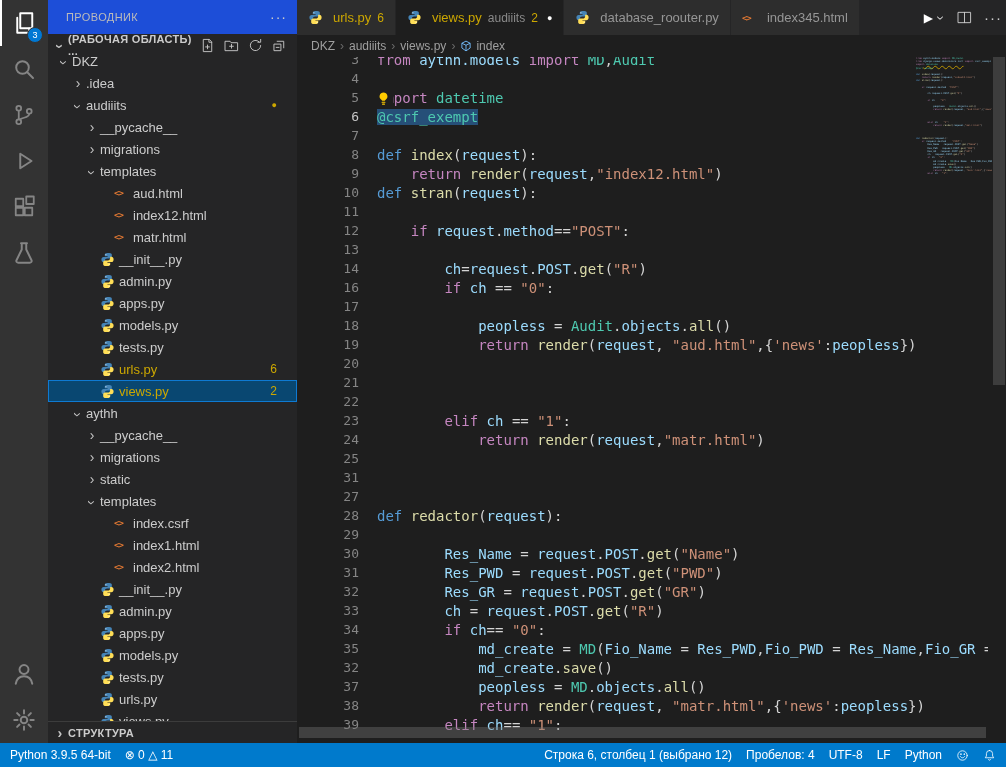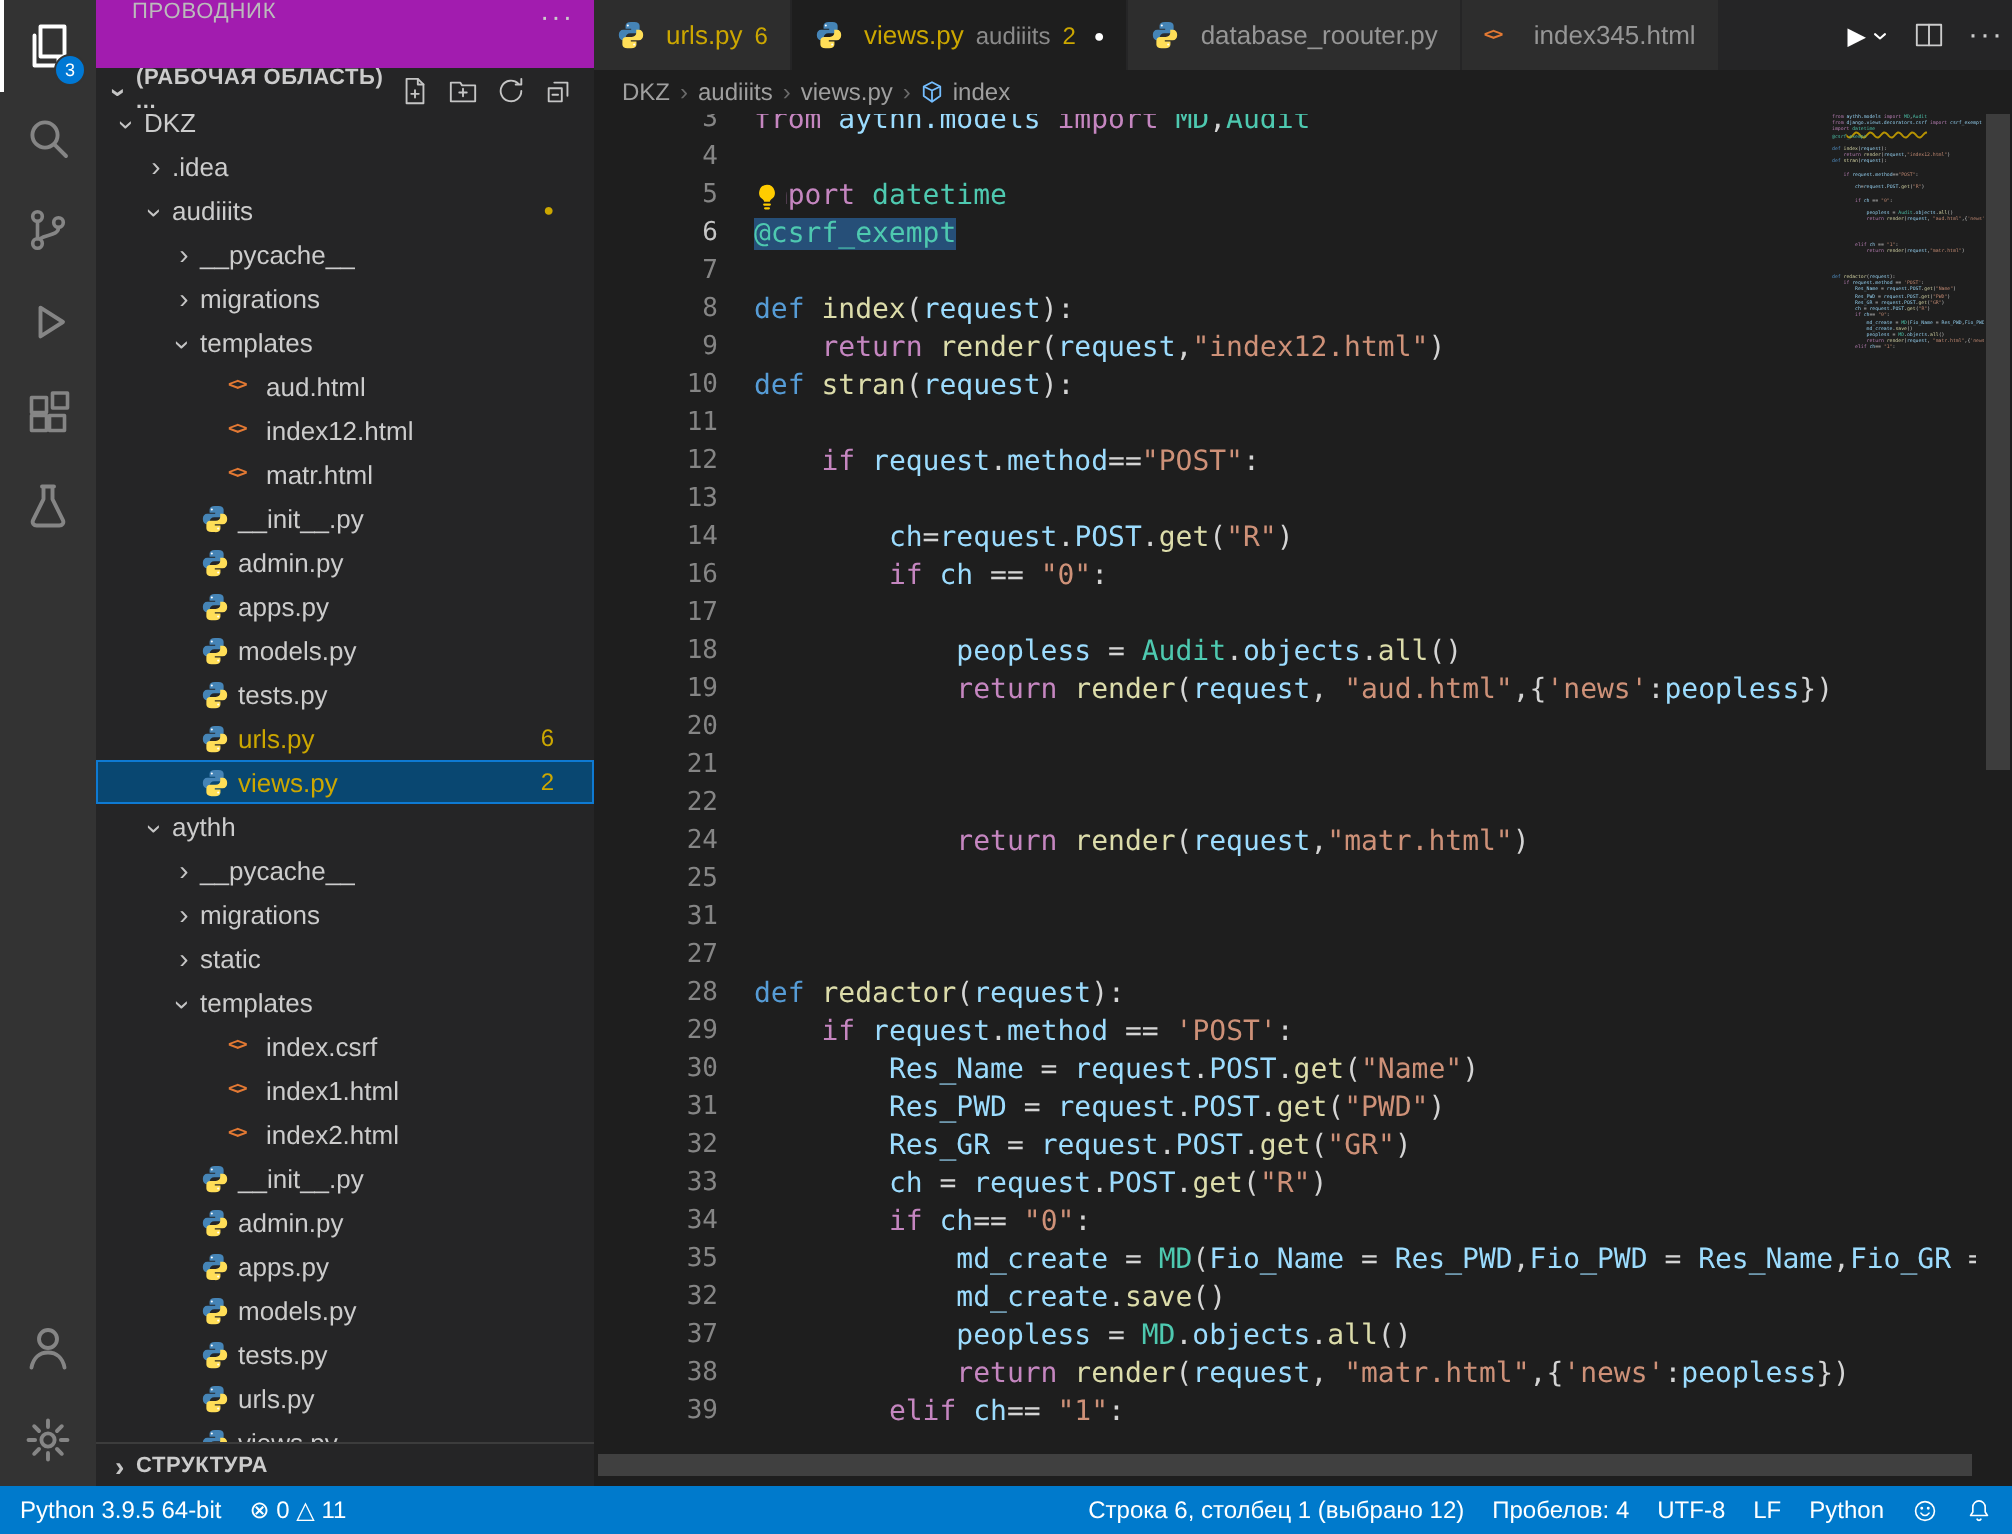--- a/index.html
+++ b/index.html
@@ -10,21 +10,21 @@
   
   .abar{position:absolute;left:0;top:0;width:48px;bottom:24px;background:#333333;display:flex;flex-direction:column;align-items:center;z-index:7}
   .ab-item{width:48px;height:46px;display:flex;align-items:center;justify-content:center;color:#858585;position:relative;cursor:pointer;box-sizing:border-box}
   .ab-item.active{color:#ffffff;border-left:2px solid #ffffff;padding-right:2px}
   .ab-bottom{margin-top:auto;display:flex;flex-direction:column;align-items:center}
   .ab-badge{position:absolute;right:5px;bottom:3px;min-width:16px;height:16px;border-radius:50%;background:#0078d4;color:#fff;
             font-size:9px;display:flex;align-items:center;justify-content:center;border:1px solid #333;box-sizing:border-box}
 
   
   .sidebar{position:absolute;left:48px;top:0;width:249px;bottom:24px;background:#252526;overflow:hidden;z-index:6}
-  .sb-title{height:34px;display:flex;align-items:flex-start;padding:0 10px 0 18px;font-size:11px;letter-spacing:.4px;color:#bbbbbb;position:relative;z-index:4;background:#a21caf}
+  .sb-title{height:34px;display:flex;align-items:center;padding:0 10px 0 18px;font-size:11px;letter-spacing:.4px;color:#bbbbbb;position:relative;z-index:4;background:#1d4ed8}
   .sb-more{margin-left:auto;color:#cccccc;font-size:14px;letter-spacing:1px;cursor:pointer}
   .sb-head{height:22px;display:flex;align-items:center;font-size:11px;font-weight:bold;color:#cccccc;position:relative;z-index:4;background:#252526;padding-left:4px;letter-spacing:.3px}
   .sb-acts{margin-left:auto;display:flex;gap:9px;padding-right:10px;color:#c5c5c5}
   .sb-acts span{cursor:pointer}
   .tree{position:relative;margin-top:-6px;z-index:1}
   .trow{height:22px;display:flex;align-items:center;font-size:13px;color:#cccccc;cursor:pointer;position:relative;box-sizing:border-box}
   .trow.selected{background:#094771;outline:1px solid #0e7ad3;outline-offset:-1px;color:#ffffff}
   .chev{width:16px;flex:none;color:#c5c5c5;font-size:14px;line-height:1;display:flex;justify-content:center;transform-origin:45% 55%}
   .chev.exp{transform:rotate(90deg)}
   .fic{width:19px;flex:none;display:flex;align-items:center;justify-content:flex-start}
@@ -567,20 +567,24 @@
       </div>
       <div class="cl">
         <span class="ln">21</span>
         <span class="lc"></span>
       </div>
       <div class="cl">
         <span class="ln">22</span>
         <span class="lc"></span>
       </div>
       <div class="cl">
+        <span class="ln">23</span>
+        <span class="lc"><span class="tk o">        </span><span class="tk k">elif </span><span class="tk v">ch </span><span class="tk o">== </span><span class="tk s">"1"</span><span class="tk o">:</span></span>
+      </div>
+      <div class="cl">
         <span class="ln">24</span>
         <span class="lc"><span class="tk o">            </span><span class="tk k">return </span><span class="tk f">render</span><span class="tk o">(</span><span class="tk v">request</span><span class="tk o">,</span><span class="tk s">"matr.html"</span><span class="tk o">)</span></span>
       </div>
       <div class="cl">
         <span class="ln">25</span>
         <span class="lc"></span>
       </div>
       <div class="cl">
         <span class="ln">31</span>
         <span class="lc"></span>
@@ -588,21 +592,20 @@
       <div class="cl">
         <span class="ln">27</span>
         <span class="lc"></span>
       </div>
       <div class="cl">
         <span class="ln">28</span>
         <span class="lc"><span class="tk d">def </span><span class="tk f">redactor</span><span class="tk o">(</span><span class="tk v">request</span><span class="tk o">):</span></span>
       </div>
       <div class="cl">
         <span class="ln">29</span>
-        <span class="lc"><span class="tk o">    </span><span class="tk k">if </span><span class="tk v">request</span><span class="tk o">.</span><span class="tk v">method </span><span class="tk o">== </span><span class="tk s">'POST'</span><span class="tk o">:</span></span>
       </div>
       <div class="cl">
         <span class="ln">30</span>
         <span class="lc"><span class="tk o">        </span><span class="tk v">Res_Name </span><span class="tk o">= </span><span class="tk v">request</span><span class="tk o">.</span><span class="tk v">POST</span><span class="tk o">.</span><span class="tk f">get</span><span class="tk o">(</span><span class="tk s">"Name"</span><span class="tk o">)</span></span>
       </div>
       <div class="cl">
         <span class="ln">31</span>
         <span class="lc"><span class="tk o">        </span><span class="tk v">Res_PWD </span><span class="tk o">= </span><span class="tk v">request</span><span class="tk o">.</span><span class="tk v">POST</span><span class="tk o">.</span><span class="tk f">get</span><span class="tk o">(</span><span class="tk s">"PWD"</span><span class="tk o">)</span></span>
       </div>
       <div class="cl">

